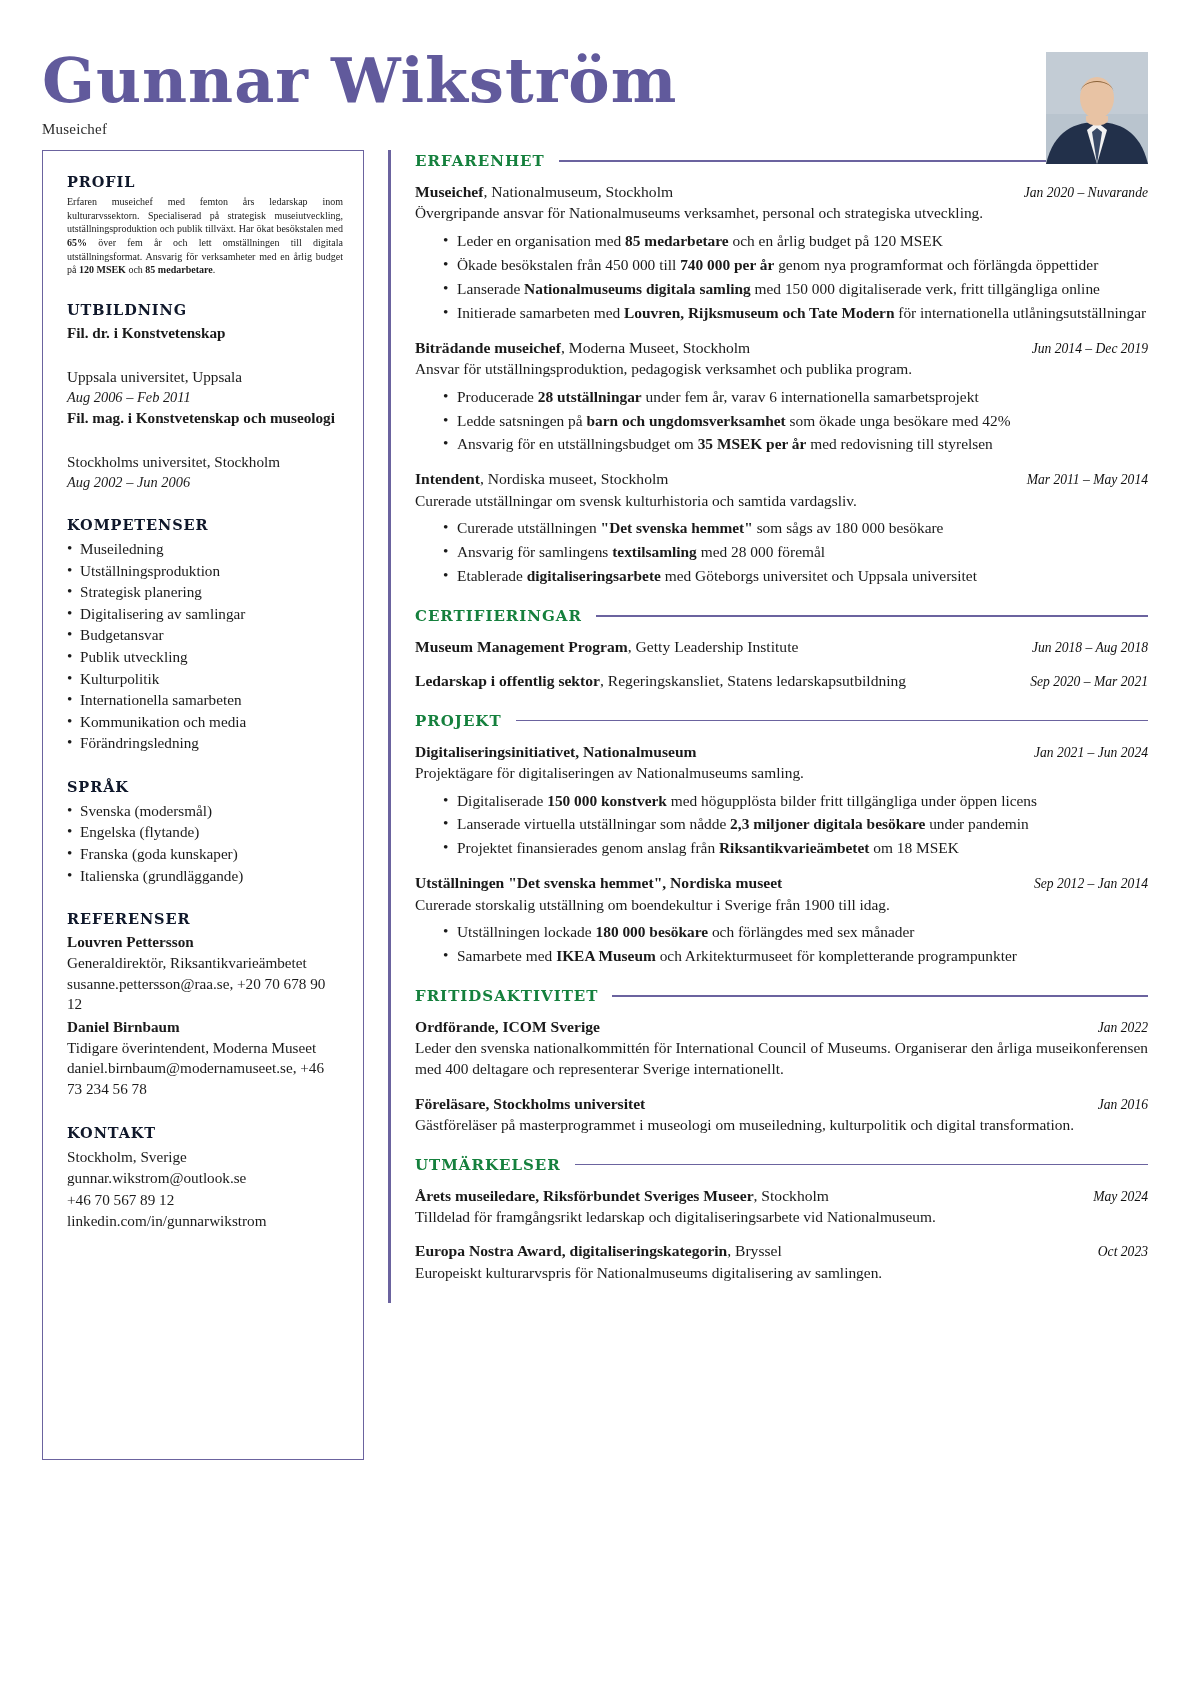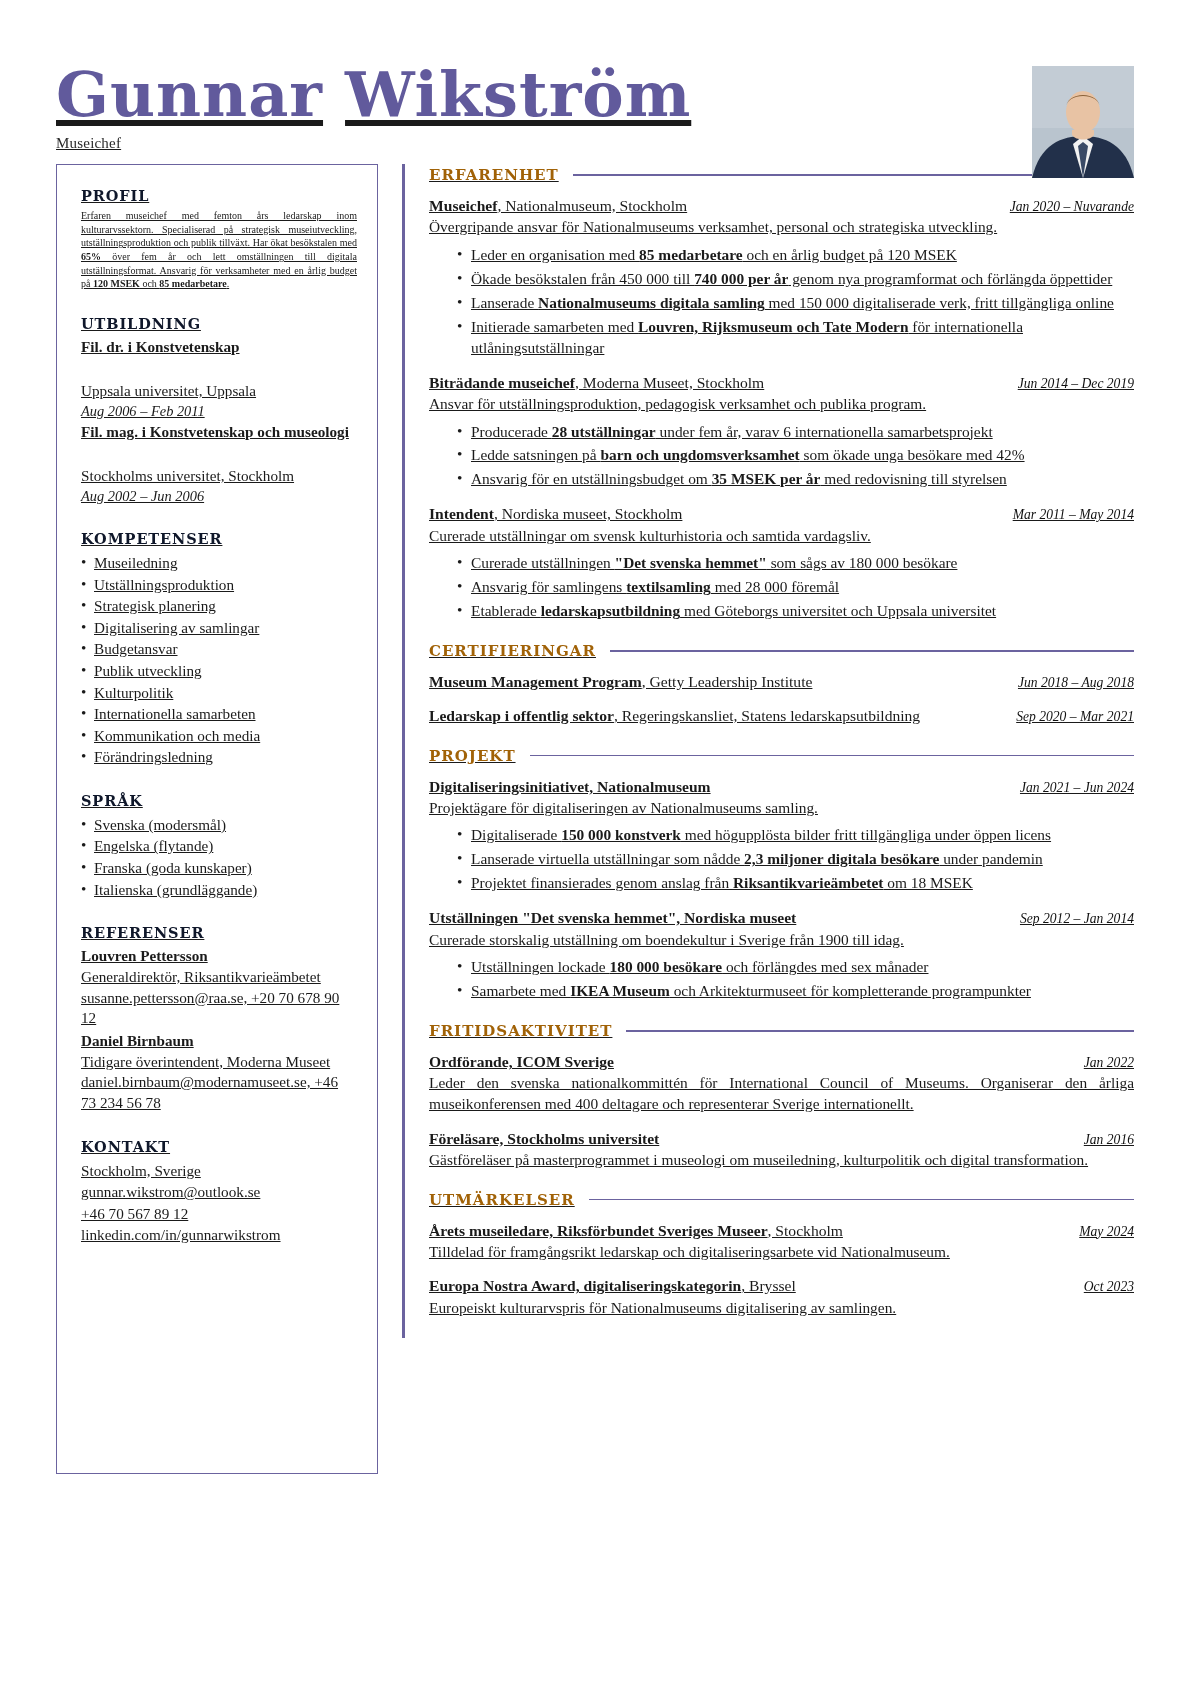--- a/index.html
+++ b/index.html
@@ -9,23 +9,22 @@
     background:#ffffff;
     font-family:"Liberation Serif", serif;
     color:#1a1a1a;
     position:relative;
     overflow:hidden;
   }
   .page{
     width:1190px;
     height:1657px;
     position:relative;
-    padding:14px;
+    padding:0;
     box-sizing:border-box;
-    text-decoration:underline;
   }
 
   
   .header{
     position:relative;
     padding:48px 40px 0 42px;
     height:150px;
     box-sizing:border-box;
   }
   .name{
@@ -132,21 +131,21 @@
     display:flex;
     align-items:center;
     gap:14px;
     margin-bottom:12px;
   }
   .sec-title{
     font-family:"DejaVu Serif", serif;
     font-weight:700;
     font-size:15px;
     letter-spacing:1px;
-    color:#a16207;
+    color:#15803d;
     white-space:nowrap;
     text-transform:uppercase;
   }
   .sec-rule{
     flex:1 1 auto;
     height:1.5px;
     background:#6b639f;
   }
   .entry{margin-bottom:14px;}
   .entry:last-child{margin-bottom:0;}
@@ -328,21 +327,21 @@
           </div>
           <div class="entry">
             <div class="entry-top">
               <div class="entry-title"><b>Intendent</b>, Nordiska museet, Stockholm</div>
               <div class="entry-date">Mar 2011 – May 2014</div>
             </div>
             <div class="entry-desc just">Curerade utställningar om svensk kulturhistoria och samtida vardagsliv.</div>
             <ul class="bullets">
               <li>Curerade utställningen <b>"Det svenska hemmet"</b> som sågs av 180 000 besökare</li>
               <li>Ansvarig för samlingens <b>textilsamling</b> med 28 000 föremål</li>
-              <li>Etablerade <b>ledarskapsutbildning</b> med Göteborgs universitet och Uppsala universitet</li>
+              <li>Etablerade <b>digitaliseringsarbete</b> med Göteborgs universitet och Uppsala universitet</li>
             </ul>
           </div>
         </div>
       <div class="sec">
           <div class="sec-head">
             <div class="sec-title">CERTIFIERINGAR</div>
             <div class="sec-rule"></div>
           </div>
           <div class="entry">
             <div class="entry-top">

